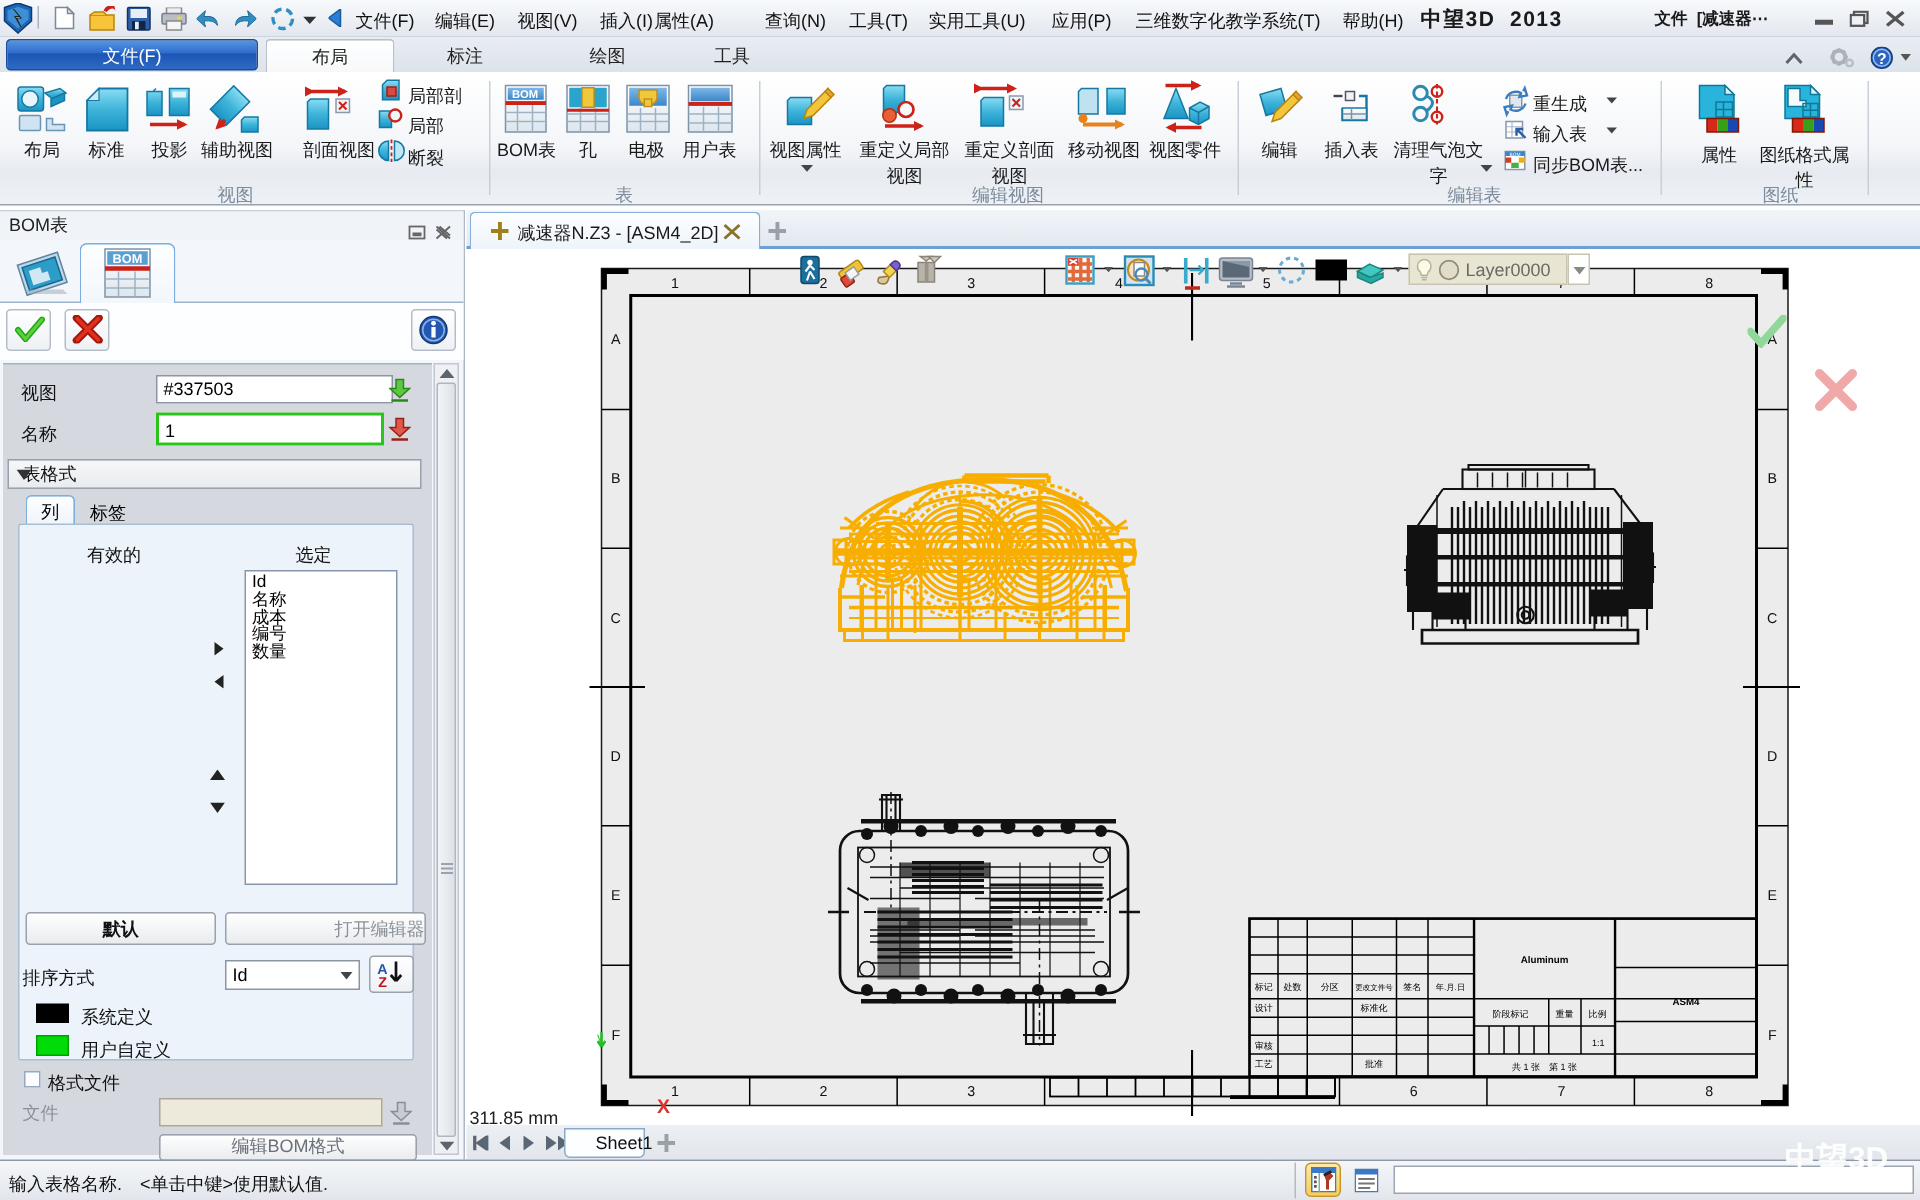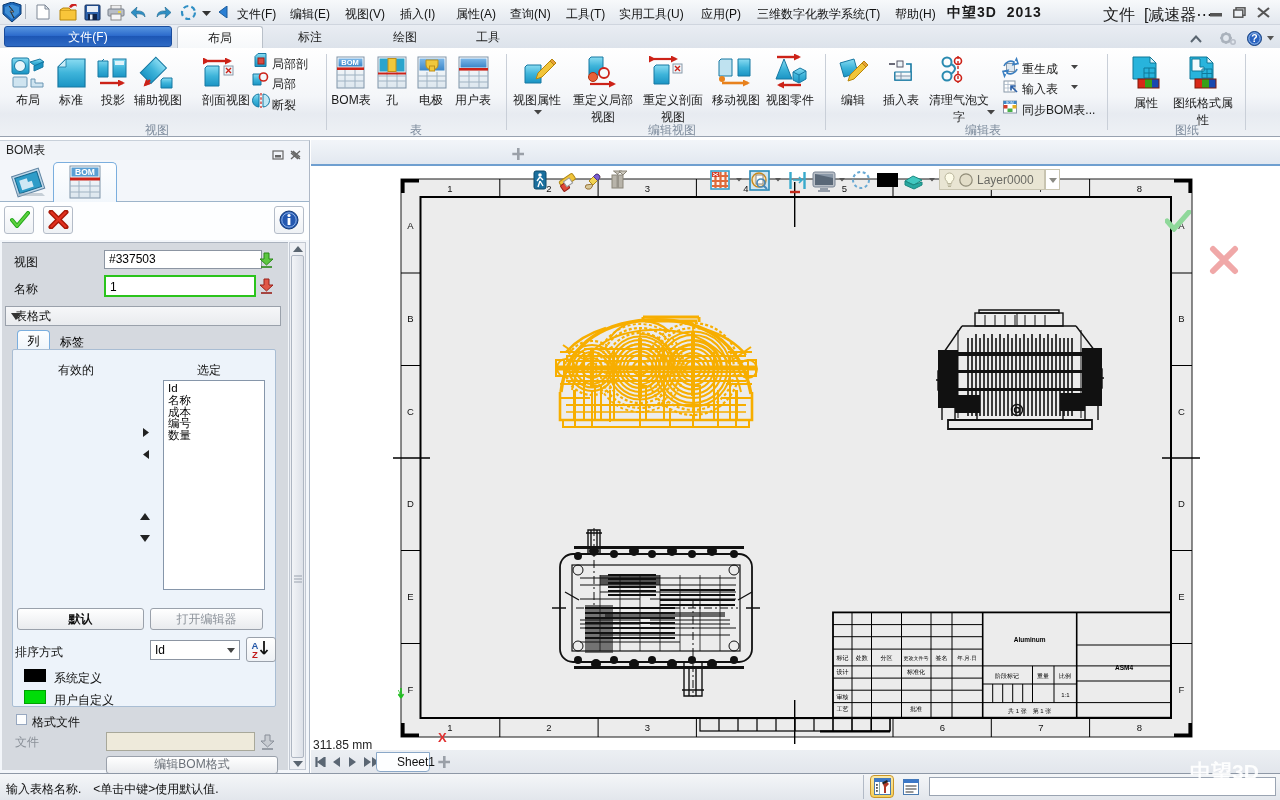--- a/index.html
+++ b/index.html
@@ -4,21 +4,21 @@
 <style>
 * { margin:0; padding:0; box-sizing:border-box; }
 html,body { width:1280px; height:800px; overflow:hidden; font-family:"Liberation Sans",sans-serif; }
 #app { position:relative; width:1280px; height:800px; background:#fff; }
 .abs { position:absolute; }
 
 #titlebar { left:0; top:0; width:1280px; height:25px;
   background:linear-gradient(#f7f9fb,#e3e8ef); border-bottom:1px solid #cfd5de; }
 .menu { position:absolute; top:6px; font-size:12px; color:#111; white-space:nowrap; }
 #zwtitle { position:absolute; top:4px; font-size:14px; font-weight:bold; color:#1a1a1a; letter-spacing:1px;}
-#doctitle { position:absolute; top:5px; font-size:16px; font-weight:normal; color:#1a1a1a; }
+#doctitle { position:absolute; top:5px; font-size:11px; font-weight:bold; color:#1a1a1a; }
 
 #tabrow { left:0; top:25px; width:1280px; height:23px; background:linear-gradient(#e9edf3,#dde3eb); }
 #filebtn { position:absolute; left:4px; top:1px; width:168px; height:21px; border-radius:3px;
   background:linear-gradient(#5695e0 0%,#2d6bcc 45%,#1c55b4 46%,#2e6ac4 100%);
   border:1px solid #1a4c9c; color:#fff; font-size:12px; text-align:center; line-height:20px; }
 .rtab { position:absolute; top:1px; height:22px; font-size:12px; color:#222; text-align:center; line-height:22px;}
 #tab-active { left:177px; width:86px; background:linear-gradient(#ffffff,#f6f8fa); border:1px solid #b9c0c9; border-bottom:none; border-radius:3px 3px 0 0; }
 
 #ribbon { left:0; top:48px; width:1280px; height:89px;
   background:linear-gradient(#ffffff 0%,#f4f6f9 55%,#e7ebf1 75%,#eef1f5 100%);
@@ -100,21 +100,21 @@
         <path d="M0 0 h9 l-4.5 5z" fill="#333"></path>
         <rect x="0" y="-3" width="9" height="1.6" fill="#333"></rect>
       </svg>
     <svg class="abs" style="left:219px;top:6px" width="9" height="12">
         <path d="M8 0 v12 L0 6z" fill="#2a7fd4" stroke="#1a5a9a"></path>
       </svg>
     <span class="menu" style="left:237px">文件(F)</span>
     <span class="menu" style="left:290px">编辑(E)</span>
     <span class="menu" style="left:345px">视图(V)</span>
     <span class="menu" style="left:400px">插入(I)</span>
-    <span class="menu" style="left:456px">属性(A)</span>
+    <span class="menu" style="left:436px">属性(A)</span>
     <span class="menu" style="left:510px">查询(N)</span>
     <span class="menu" style="left:566px">工具(T)</span>
     <span class="menu" style="left:619px">实用工具(U)</span>
     <span class="menu" style="left:701px">应用(P)</span>
     <span class="menu" style="left:757px">三维数字化教学系统(T)</span>
     <span class="menu" style="left:895px">帮助(H)</span>
     <span id="zwtitle" style="left:947px">中望3D&nbsp; 2013</span>
     <span id="doctitle" style="left:1103px">文件&nbsp; [减速器⋯</span>
     <svg class="abs" style="left:1210px;top:13px" width="13" height="4">
         <rect width="12" height="3.5" fill="#555"></rect>
@@ -498,21 +498,21 @@
     <svg class="abs" style="left:142px;top:309px" width="8" height="9">
         <path d="M7 0 L1 4.5 L7 9z" fill="#222"></path>
       </svg>
     <svg class="abs" style="left:140px;top:372px" width="10" height="8">
         <path d="M5 0 L10 7 L0 7z" fill="#222"></path>
       </svg>
     <svg class="abs" style="left:140px;top:394px" width="10" height="8">
         <path d="M0 0 L10 0 L5 7z" fill="#222"></path>
       </svg>
     <div class="panelbtn" style="left:17px;top:467px;width:127px;font-weight:bold;">默认</div>
-    <div class="panelbtn" style="left:150px;top:467px;width:113px;color:#8a9098;">打开编辑器</div>
+    <div class="panelbtn" style="left:150px;top:467px;width:134px;color:#8a9098;text-align:right;">打开编辑器</div>
     <div class="flabel" style="left:15px;top:503px">排序方式</div>
     <div class="abs" style="left:150px;top:499px;width:90px;height:20px;background:#fff;border:1px solid #8c95a2;font-size:12px;padding:2px 4px;">Id</div>
     <svg class="abs" style="left:227px;top:507px" width="9" height="6">
         <path d="M0 0 h8 l-4 5z" fill="#444"></path>
       </svg>
     <div class="abs" style="left:246px;top:496px;width:30px;height:25px;background:linear-gradient(#ffffff,#eef1f5);border:1px solid #9aa1ab;border-radius:3px;"></div>
     <svg class="abs" style="left:250px;top:499px" width="22" height="19" viewBox="0 0 22 19">
       <text x="5" y="9" font-size="9.5" font-weight="bold" fill="#2458a8" text-anchor="middle">A</text>
       <text x="5" y="18" font-size="9.5" font-weight="bold" fill="#c01818" text-anchor="middle">Z</text>
       <path d="M14 1 v13 M14 14 l-3.5 -4 M14 14 l3.5 -4" stroke="#111" stroke-width="1.8" fill="none"></path>
@@ -537,20 +537,29 @@
       <svg class="abs" style="left:3px;top:518px" width="10" height="7">
           <path d="M0 0 h10 L5 6z" fill="#5a6570"></path>
         </svg>
       <div id="pscrollthumb" style="top:12px;height:503px;"></div>
       <svg class="abs" style="left:4px;top:332px" width="9" height="10">
           <path d="M0 1 h8 M0 4 h8 M0 7 h8" stroke="#9aa2ae" stroke-width="1.2"></path>
         </svg>
     </div>
   </div>
   <div class="abs" id="doctabbar">
+    <div id="doctab">
+      <svg class="abs" style="left:13px;top:6px" width="12" height="12">
+          <path d="M5 0 h2.6 v4.7 h4.7 v2.6 h-4.7 v4.7 h-2.6 v-4.7 h-4.7 v-2.6 h4.7z" fill="#a08018"></path>
+        </svg>
+      <span class="abs" style="left:31px;top:5px;white-space:nowrap">减速器N.Z3 - [ASM4_2D]</span>
+      <svg class="abs" style="left:168px;top:7px" width="12" height="11">
+          <path d="M1 1 L11 10 M11 1 L1 10" stroke="#8a7428" stroke-width="2"></path>
+        </svg>
+    </div>
     <svg class="abs" style="left:201px;top:8px" width="12" height="12">
         <path d="M5 0 h2.6 v4.7 h4.7 v2.6 h-4.7 v4.7 h-2.6 v-4.7 h-4.7 v-2.6 h4.7z" fill="#9aa0a8"></path>
       </svg>
   </div>
   <div class="abs" id="canvas">
   <svg width="969" height="584" viewBox="311 166 969 584" style="position:absolute;left:0;top:0">
 
     <rect x="401" y="179" width="791" height="558" fill="#ececec" stroke="#1a1a1a" stroke-width="1"></rect>
     <rect x="420.5" y="197" width="750.5" height="521" fill="none" stroke="#000" stroke-width="2"></rect>
 

